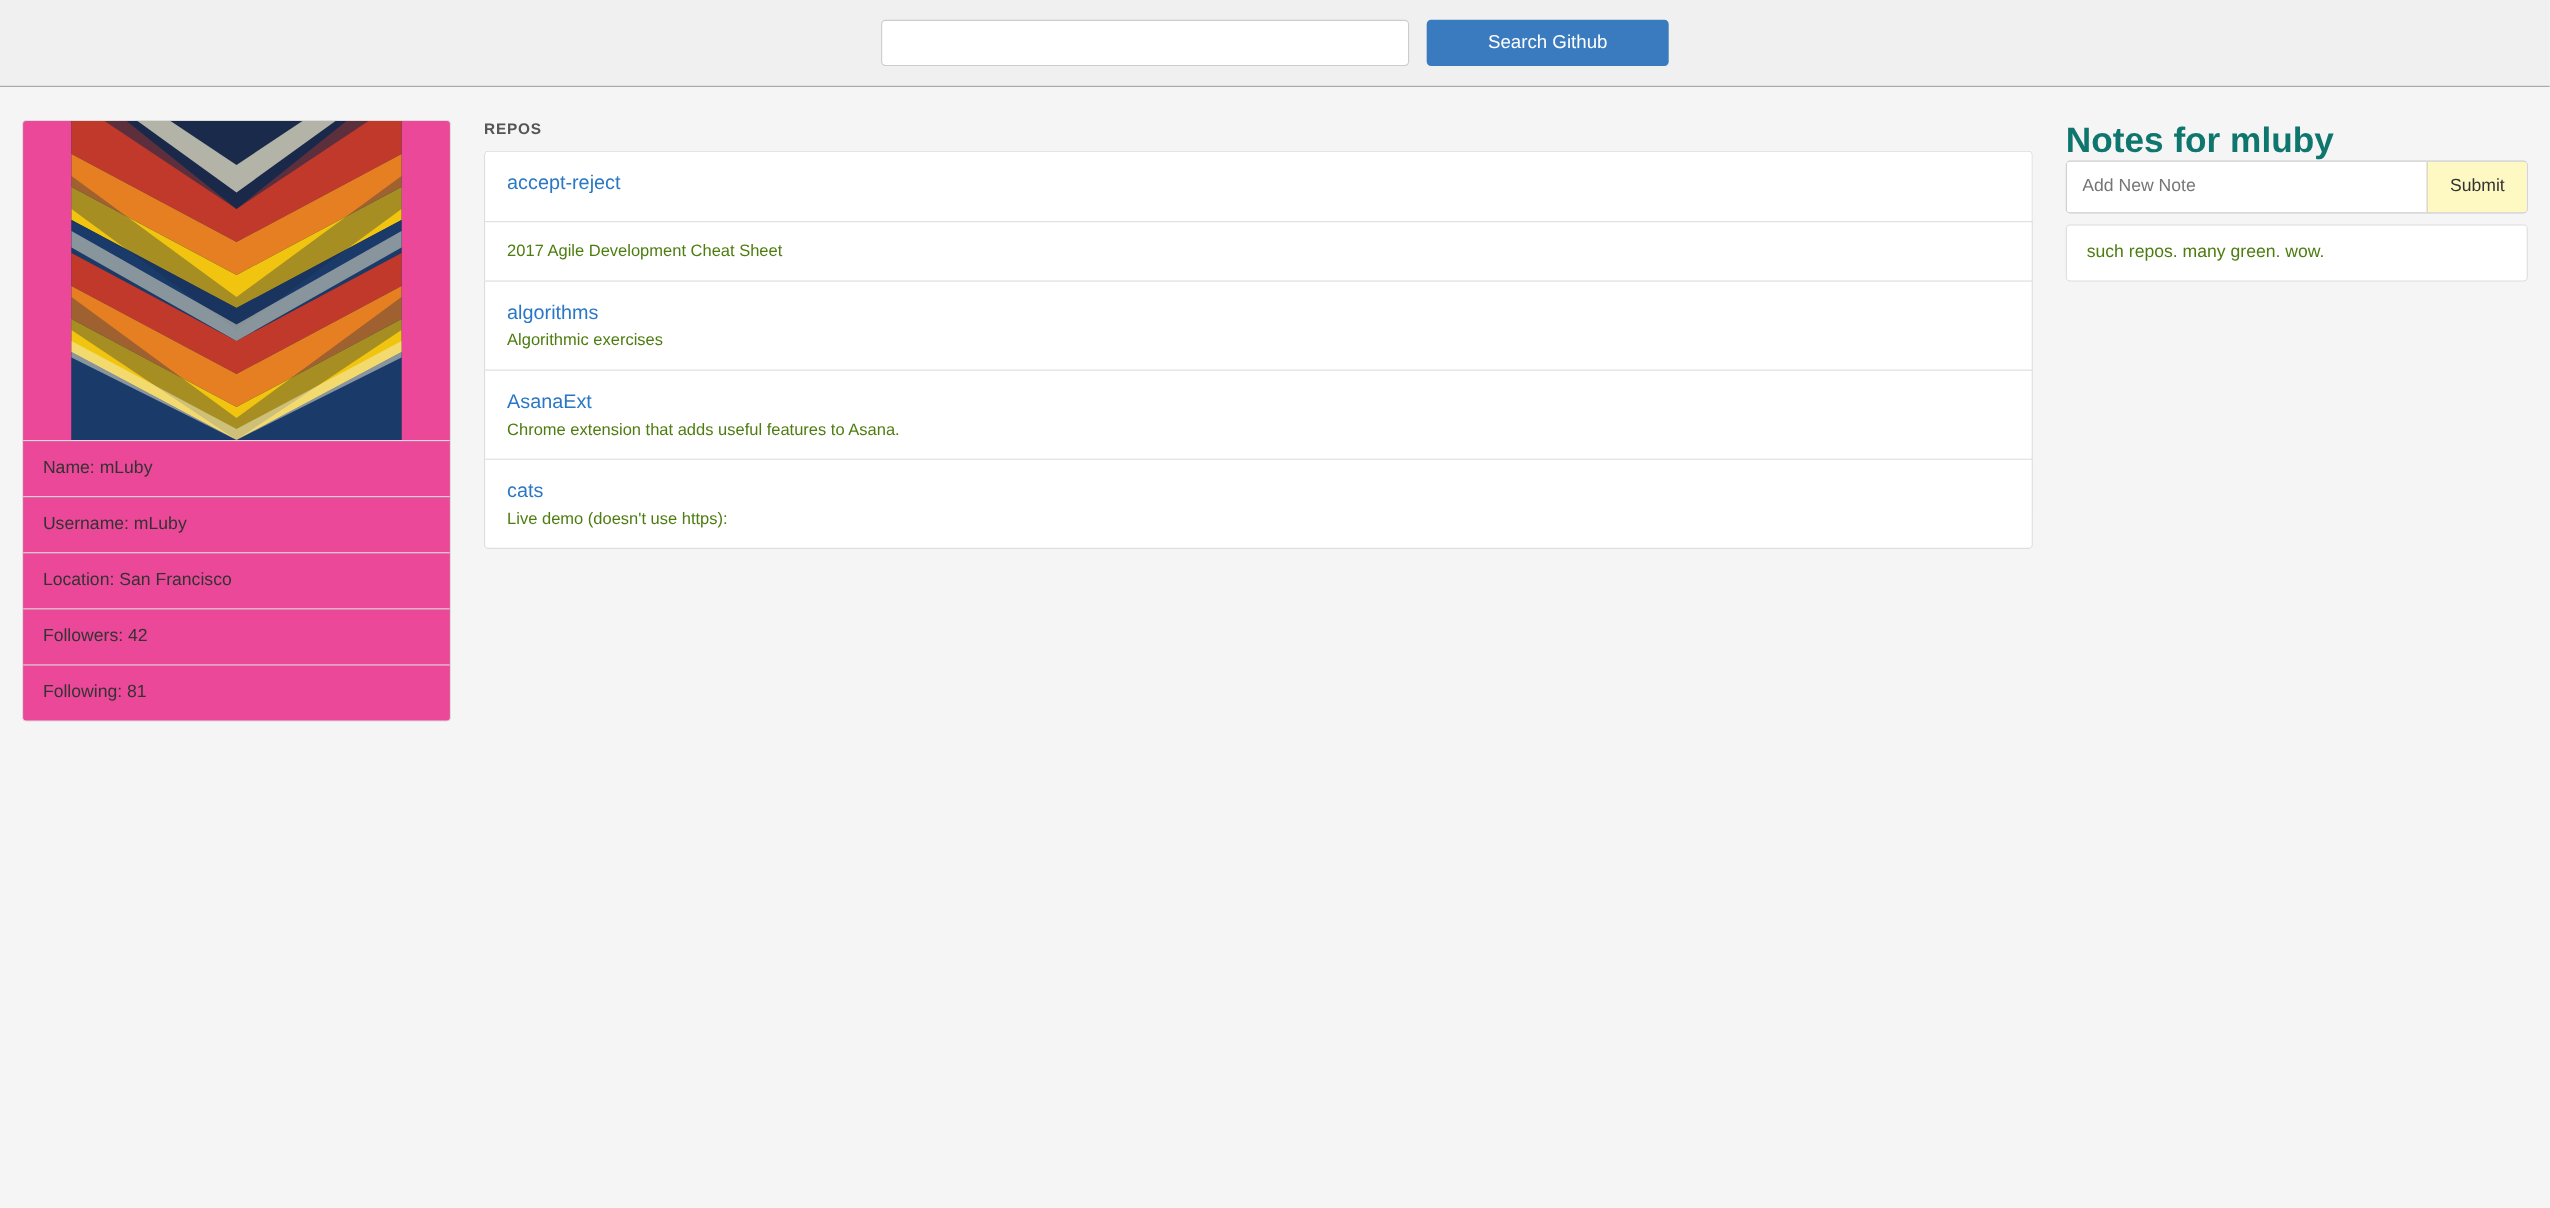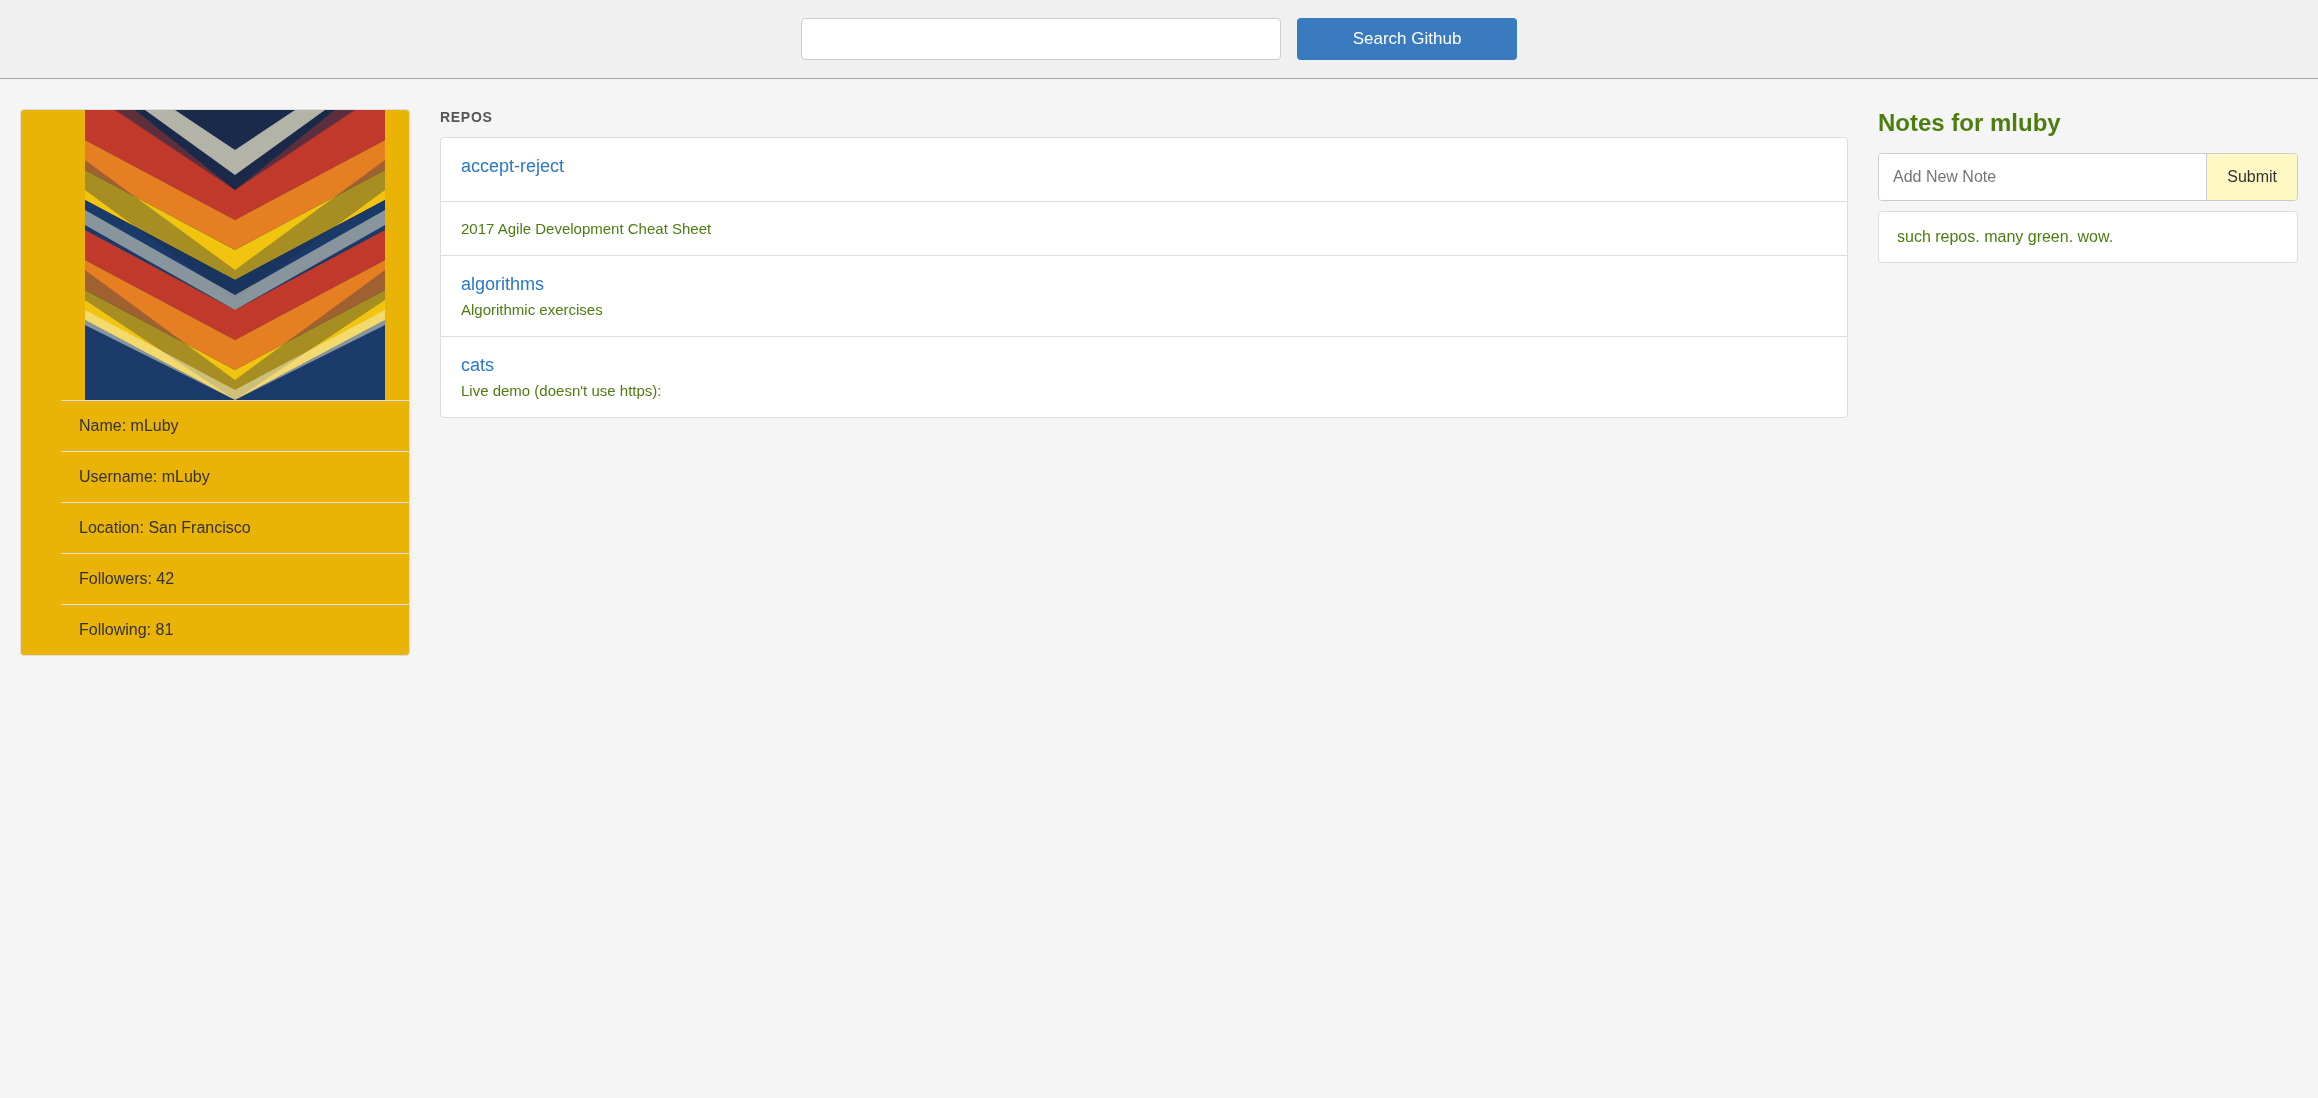--- a/index.html
+++ b/index.html
@@ -46,25 +46,24 @@
       display: flex;
       padding: 30px 20px 20px 20px;
       gap: 30px;
       max-width: 2318px;
     }
 
     
     .profile-card {
       width: 390px;
       min-width: 390px;
-      background: #eab308;
+      background: #ec4899;
       border: 1px solid #ddd;
       border-radius: 4px;
       overflow: hidden;
-      padding-left: 40px;
     }
     .avatar-container {
       width: 100%;
       height: 290px;
       overflow: hidden;
     }
     .avatar-svg {
       width: 100%;
       height: 100%;
     }
@@ -124,24 +123,23 @@
       font-size: 15px;
       color: #4d7c0f;
     }
 
     
     .notes-section {
       width: 420px;
       min-width: 420px;
     }
     .notes-title {
-      font-size: 24px;
+      font-size: 32px;
       font-weight: 600;
-      color: #4d7c0f;
-      margin-bottom: 16px;
+      color: #0f766e;
     }
     .notes-input-row {
       display: flex;
       border: 1px solid #ccc;
       border-radius: 4px;
       overflow: hidden;
       margin-bottom: 10px;
       background: #fff;
     }
     .notes-input {
@@ -222,20 +220,24 @@
           <a class="repo-name">accept-reject</a>
         </div>
         <div class="repo-card">
           <div class="repo-description">2017 Agile Development Cheat Sheet</div>
         </div>
         <div class="repo-card">
           <a class="repo-name">algorithms</a>
           <div class="repo-description">Algorithmic exercises</div>
         </div>
         <div class="repo-card">
+          <a class="repo-name">AsanaExt</a>
+          <div class="repo-description">Chrome extension that adds useful features to Asana.</div>
+        </div>
+        <div class="repo-card">
           <a class="repo-name">cats</a>
           <div class="repo-description">Live demo (doesn't use https):</div>
         </div>
       </div>
   </div>
 
   <div class="notes-section">
     <div class="notes-title">Notes for mluby</div>
     <div class="notes-input-row">
       <input class="notes-input" type="text" placeholder="Add New Note" style="">

